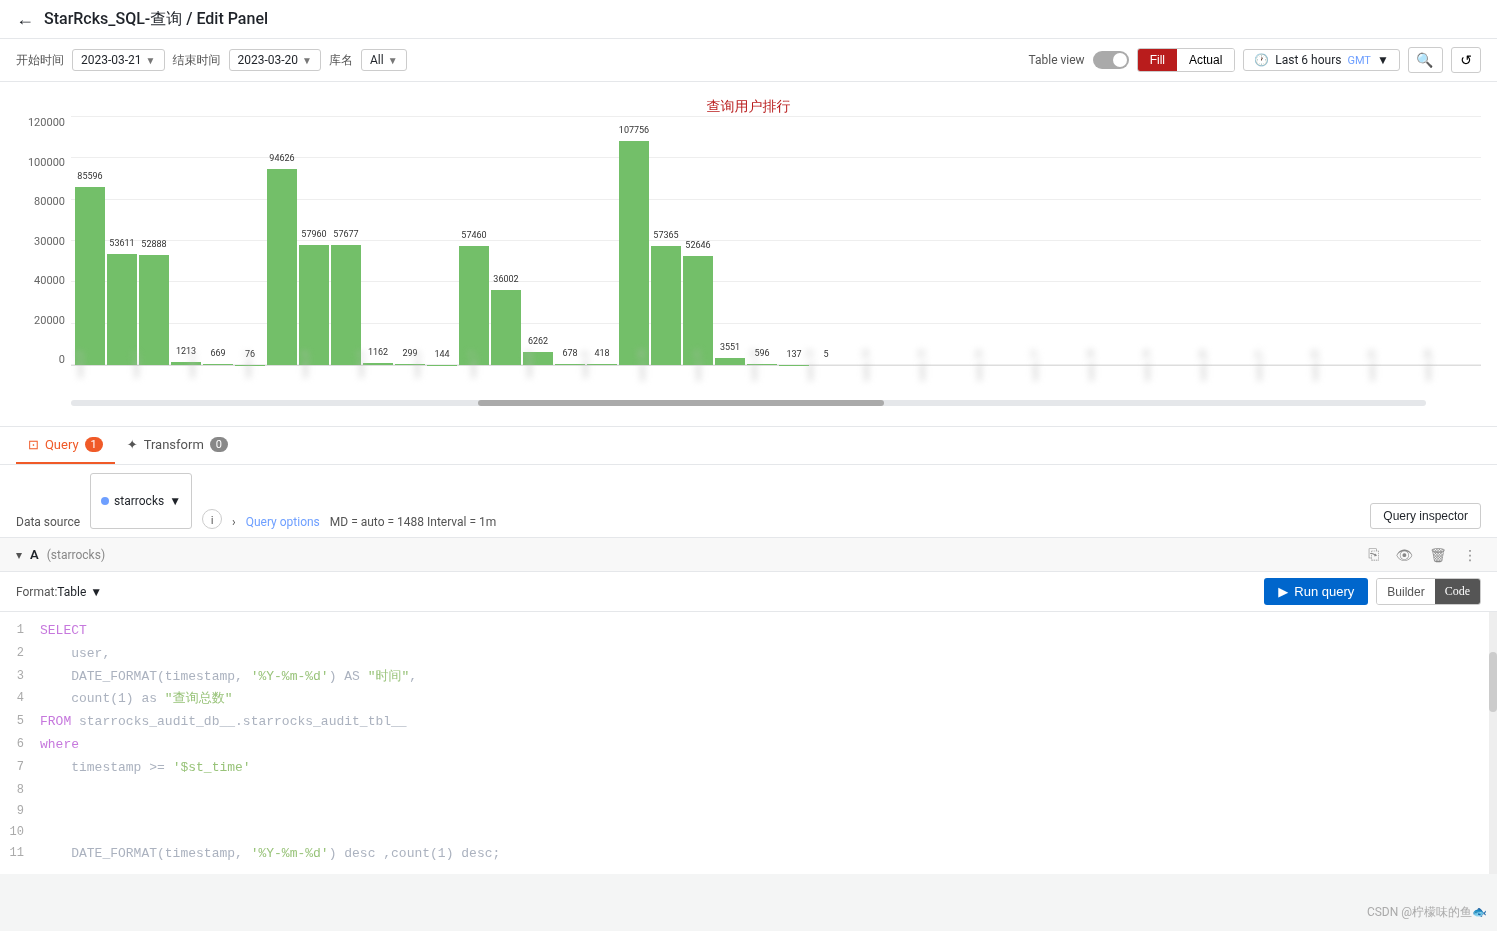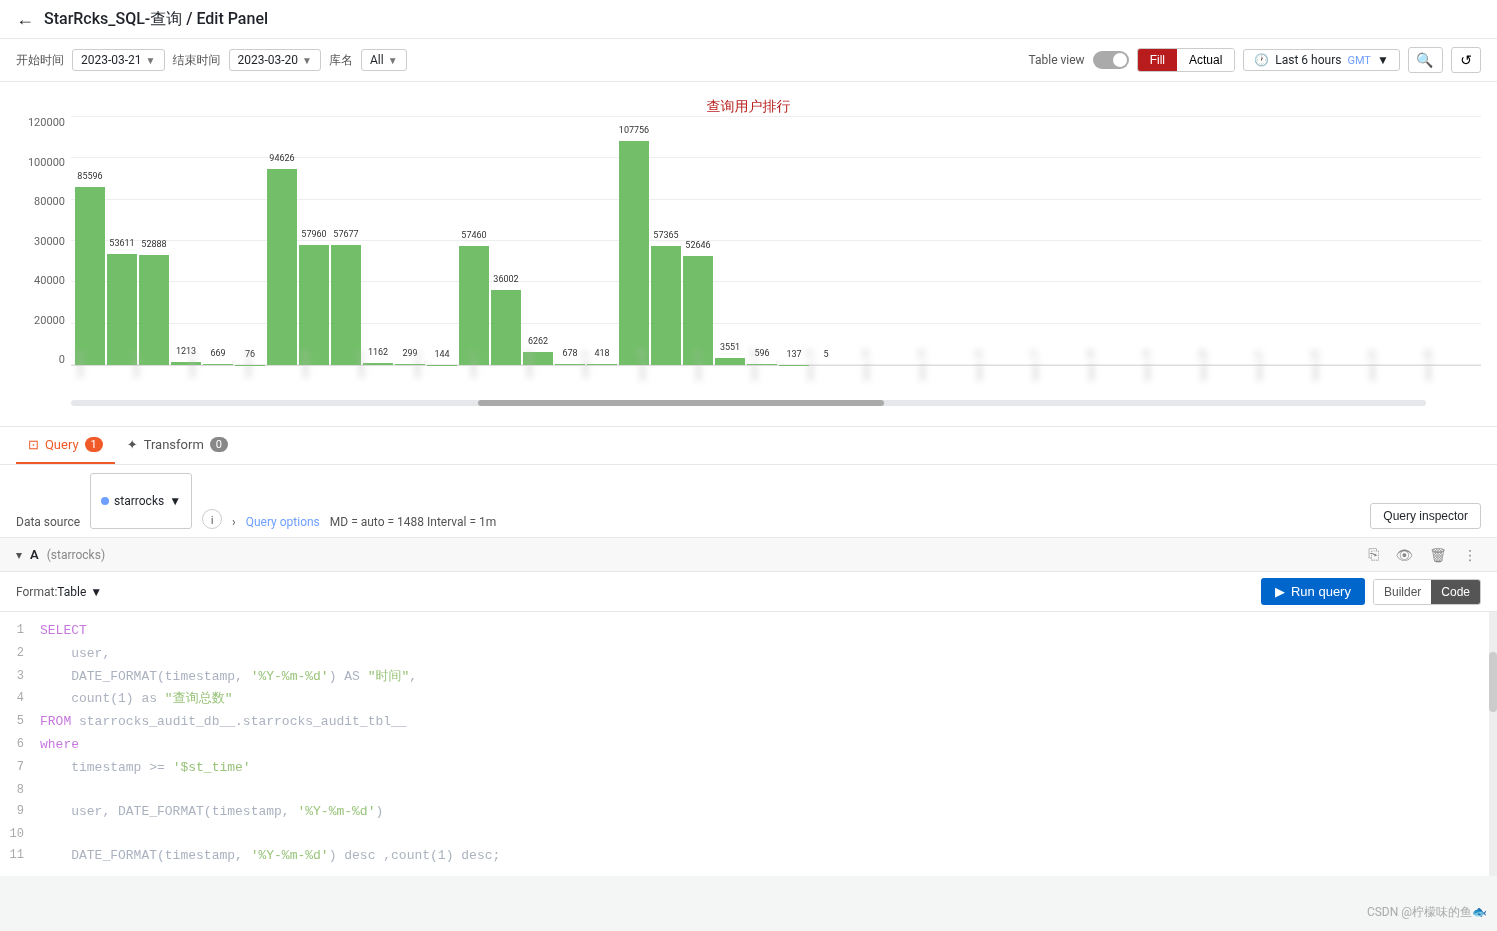--- a/index.html
+++ b/index.html
@@ -66,21 +66,21 @@
     .query-actions { margin-left: auto; display: flex; gap: 8px; }
     .query-action-btn { background: none; border: none; cursor: pointer; color: #888; font-size: 14px; padding: 2px 4px; }
 
     .query-editor { background: #fff; }
     .format-bar { display: flex; align-items: center; gap: 0; padding: 6px 16px; border-bottom: 1px solid #e5e7ea; }
     .format-label { font-size: 12px; color: #555; }
     .format-select { display: flex; align-items: center; gap: 4px; font-size: 12px; cursor: pointer; color: #1f2329; }
     .run-query-btn { margin-left: auto; display: flex; align-items: center; gap: 6px; background: #0066cc; color: #fff; border: none; border-radius: 3px; padding: 6px 14px; cursor: pointer; font-size: 13px; }
     .builder-code-tabs { display: flex; border: 1px solid #ccc; border-radius: 3px; overflow: hidden; margin-left: 8px; }
     .builder-code-tabs button { padding: 5px 10px; border: none; background: #fff; cursor: pointer; font-size: 12px; color: #555; }
-    .builder-code-tabs button.active { background: #555; color: #fff; }
+    .builder-code-tabs button.active { background: #555; color: #fff; font-family: Liberation Serif, serif; }
 
     .code-editor { background: #fff; padding: 8px 0; font-family: 'Courier New', monospace; font-size: 13px; min-height: 200px; position: relative; }
     .code-line { display: flex; align-items: flex-start; padding: 1px 0; line-height: 1.6; }
     .line-num { width: 40px; text-align: right; padding-right: 16px; color: #aaa; font-size: 12px; user-select: none; }
     .line-content { flex: 1; white-space: pre; }
     .kw { color: #c678dd; }
     .str { color: #98c379; }
     .plain { color: #abb2bf; }
     .scrollbar-v { position: absolute; right: 0; top: 0; bottom: 0; width: 8px; background: #eee; }
     .scrollbar-v-thumb { height: 60px; background: #ccc; border-radius: 4px; margin-top: 40px; }
@@ -353,21 +353,20 @@
         </div>
         <div class="code-line">
           <span class="line-num">7</span>
           <span class="line-content"><span class="plain">    timestamp &gt;= </span><span class="str">'$st_time'</span></span>
         </div>
         <div class="code-line">
           <span class="line-num">8</span>
         </div>
         <div class="code-line">
           <span class="line-num">9</span>
-          <span class="line-content"><span class="plain">    user, DATE_FORMAT(timestamp, </span><span class="str">'%Y-%m-%d'</span><span class="plain">)</span></span>
         </div>
         <div class="code-line">
           <span class="line-num">10</span>
         </div>
         <div class="code-line">
           <span class="line-num">11</span>
           <span class="line-content"><span class="plain">    DATE_FORMAT(timestamp, </span><span class="str">'%Y-%m-%d'</span><span class="plain">) desc ,count(1) desc;</span></span>
         </div>
         <div class="scrollbar-v">
         <div class="scrollbar-v-thumb"></div>

